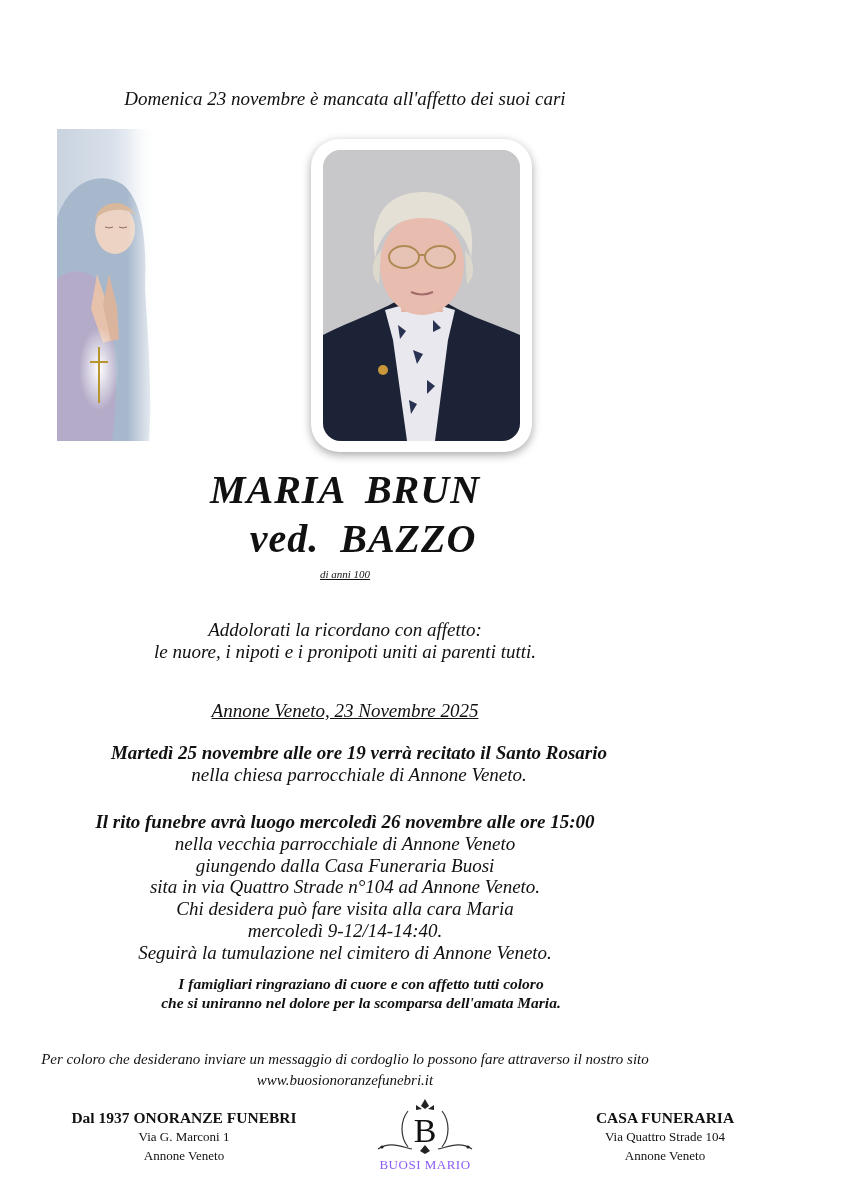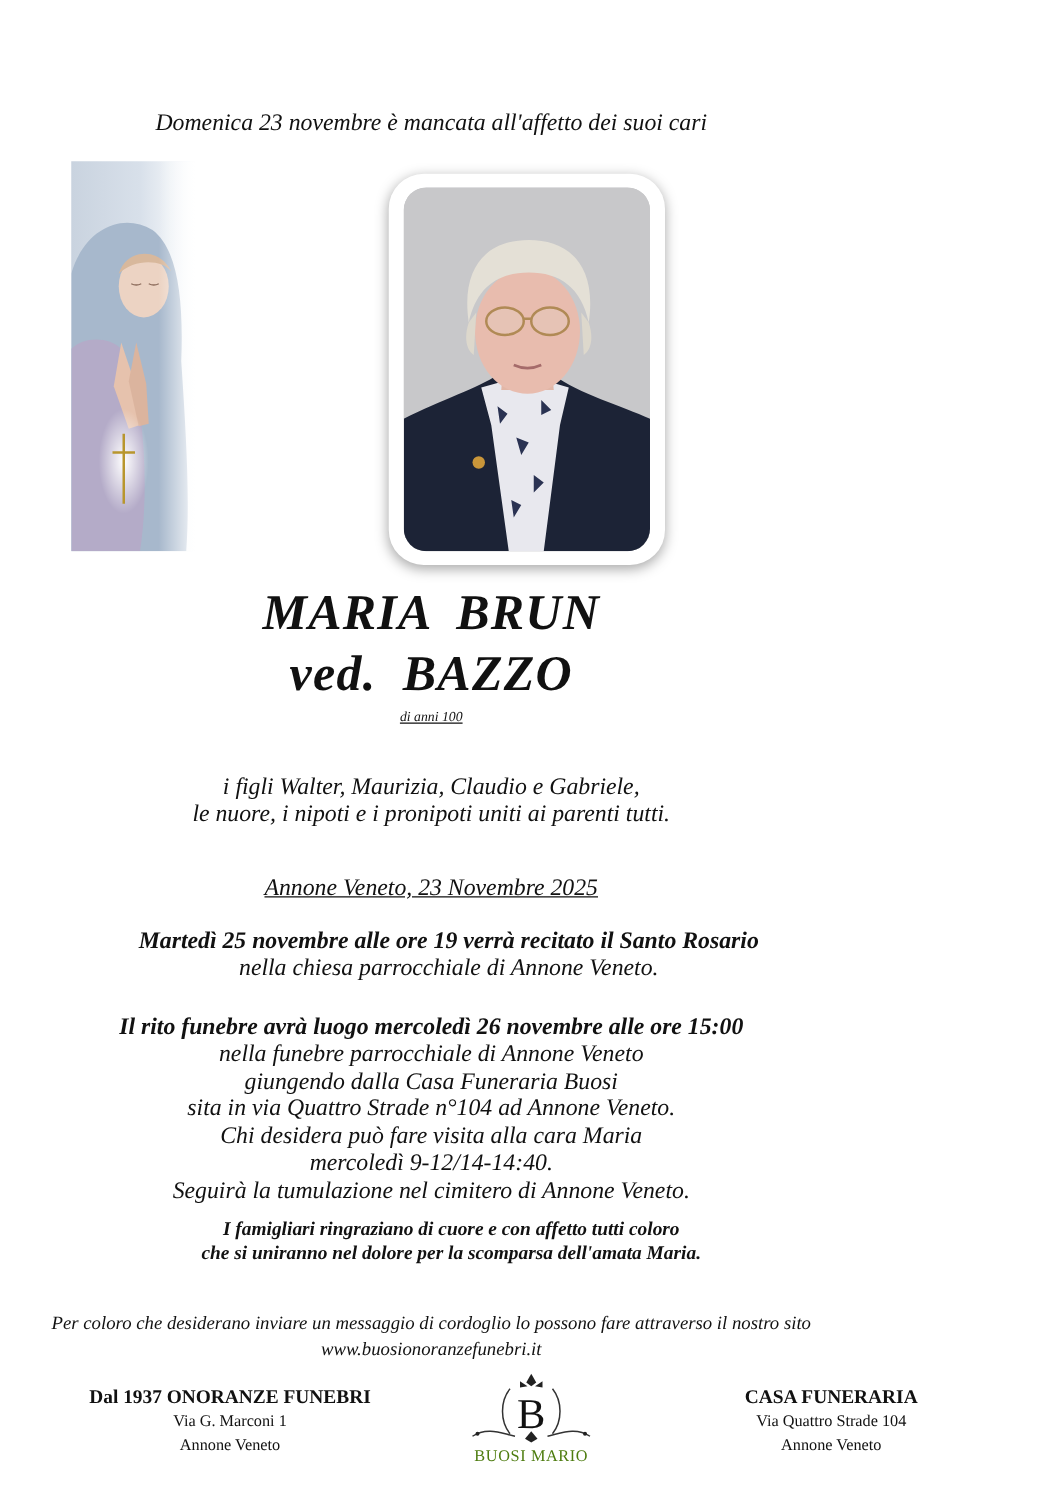--- a/index.html
+++ b/index.html
@@ -14,39 +14,39 @@
                background: linear-gradient(90deg, #c9d3df 0%, #d8e0ea 55%, #eef2f6 80%, #ffffff 100%); }
     .madonna svg { display: block; }
 
     
     .frame { left: 311px; top: 139px; width: 221px; height: 313px; background: #fff;
              border-radius: 28px; box-shadow: 0 3px 10px rgba(0,0,0,0.35); }
     .photo { position: absolute; left: 12px; top: 11px; width: 197px; height: 291px;
              border-radius: 18px; overflow: hidden; background: #c6c6c8; }
 
     .name1 { top: 466px; font-size: 40px; font-weight: bold; font-style: italic; letter-spacing: 1px; word-spacing: 10px; }
-    .name2 { top: 515px; font-size: 40px; font-weight: bold; font-style: italic; letter-spacing: 1px; word-spacing: 10px; }
+    .name2 { top: 515px; font-size: 40px; font-weight: bold; font-style: italic; letter-spacing: 1px; word-spacing: 10px; padding-left: 18px; }
     .age { top: 568px; font-size: 11px; font-style: italic; text-decoration: underline; }
 
     .mourners { top: 619px; font-size: 19px; font-style: italic; line-height: 22px; }
     .place-date { top: 700px; font-size: 19px; font-style: italic; text-decoration: underline; }
 
     .rosary { top: 742px; font-size: 19px; font-style: italic; line-height: 22px; padding-left: 14px; }
     .funeral { top: 811px; font-size: 19px; font-style: italic; line-height: 21.8px; }
     .bold { font-weight: bold; }
 
     .thanks { top: 974px; font-size: 15.5px; font-style: italic; font-weight: bold; line-height: 19px; padding-left: 16px; }
     .condolence { top: 1049px; font-size: 15px; font-style: italic; line-height: 21px; }
 
     .footer-left { left: 64px; top: 1108px; width: 240px; text-align: center; font-size: 13px; line-height: 19px; }
     .footer-right { left: 575px; top: 1108px; width: 180px; text-align: center; font-size: 13px; line-height: 19px; }
     .footer-title { font-weight: bold; font-size: 15.5px; }
     .logo { left: 372px; top: 1097px; width: 106px; height: 82px; }
     .logo-text { position: absolute; left: 0; width: 106px; top: 60px; text-align: center;
-                 font-size: 13px; letter-spacing: 0.5px; color: #4d7c0f; }
+                 font-size: 13px; letter-spacing: 0.5px; color: #8b5cf6; }
   </style>
 </head>
 <body>
 
 <div class="abs center intro">Domenica 23 novembre è mancata all'affetto dei suoi cari</div>
 
 <div class="abs madonna">
   <svg width="100" height="312" viewBox="0 0 100 312">
     <defs>
       <radialGradient id="glow" cx="50%" cy="50%" r="50%">
@@ -104,34 +104,34 @@
       <path d="M88 142 q11 5 22 0" stroke="#a56b6a" stroke-width="2" fill="none"></path>
     </svg>
   </div>
 </div>
 
 <div class="abs center name1">MARIA  BRUN</div>
 <div class="abs center name2">ved.  BAZZO</div>
 <div class="abs center age">di anni 100</div>
 
 <div class="abs center mourners">
-  <div>i figli Walter, Maurizia, Claudio e Gabriele,</div>
+  <div>Addolorati la ricordano con affetto:</div>
   <div>le nuore, i nipoti e i pronipoti uniti ai parenti tutti.</div>
 </div>
 
 <div class="abs center place-date">Annone Veneto, 23 Novembre 2025</div>
 
 <div class="abs center rosary">
   <div class="bold">Martedì 25 novembre alle ore 19 verrà recitato il Santo Rosario</div>
   <div>nella chiesa parrocchiale di Annone Veneto.</div>
 </div>
 
 <div class="abs center funeral">
   <div class="bold">Il rito funebre avrà luogo mercoledì 26 novembre alle ore 15:00</div>
-  <div>nella funebre parrocchiale di Annone Veneto</div>
+  <div>nella vecchia parrocchiale di Annone Veneto</div>
   <div>giungendo dalla Casa Funeraria Buosi</div>
   <div>sita in via Quattro Strade n°104 ad Annone Veneto.</div>
   <div>Chi desidera può fare visita alla cara Maria</div>
   <div>mercoledì 9-12/14-14:40.</div>
   <div>Seguirà la tumulazione nel cimitero di Annone Veneto.</div>
 </div>
 
 <div class="abs center thanks">
   <div>I famigliari ringraziano di cuore e con affetto tutti coloro</div>
   <div>che si uniranno nel dolore per la scomparsa dell'amata Maria.</div>

